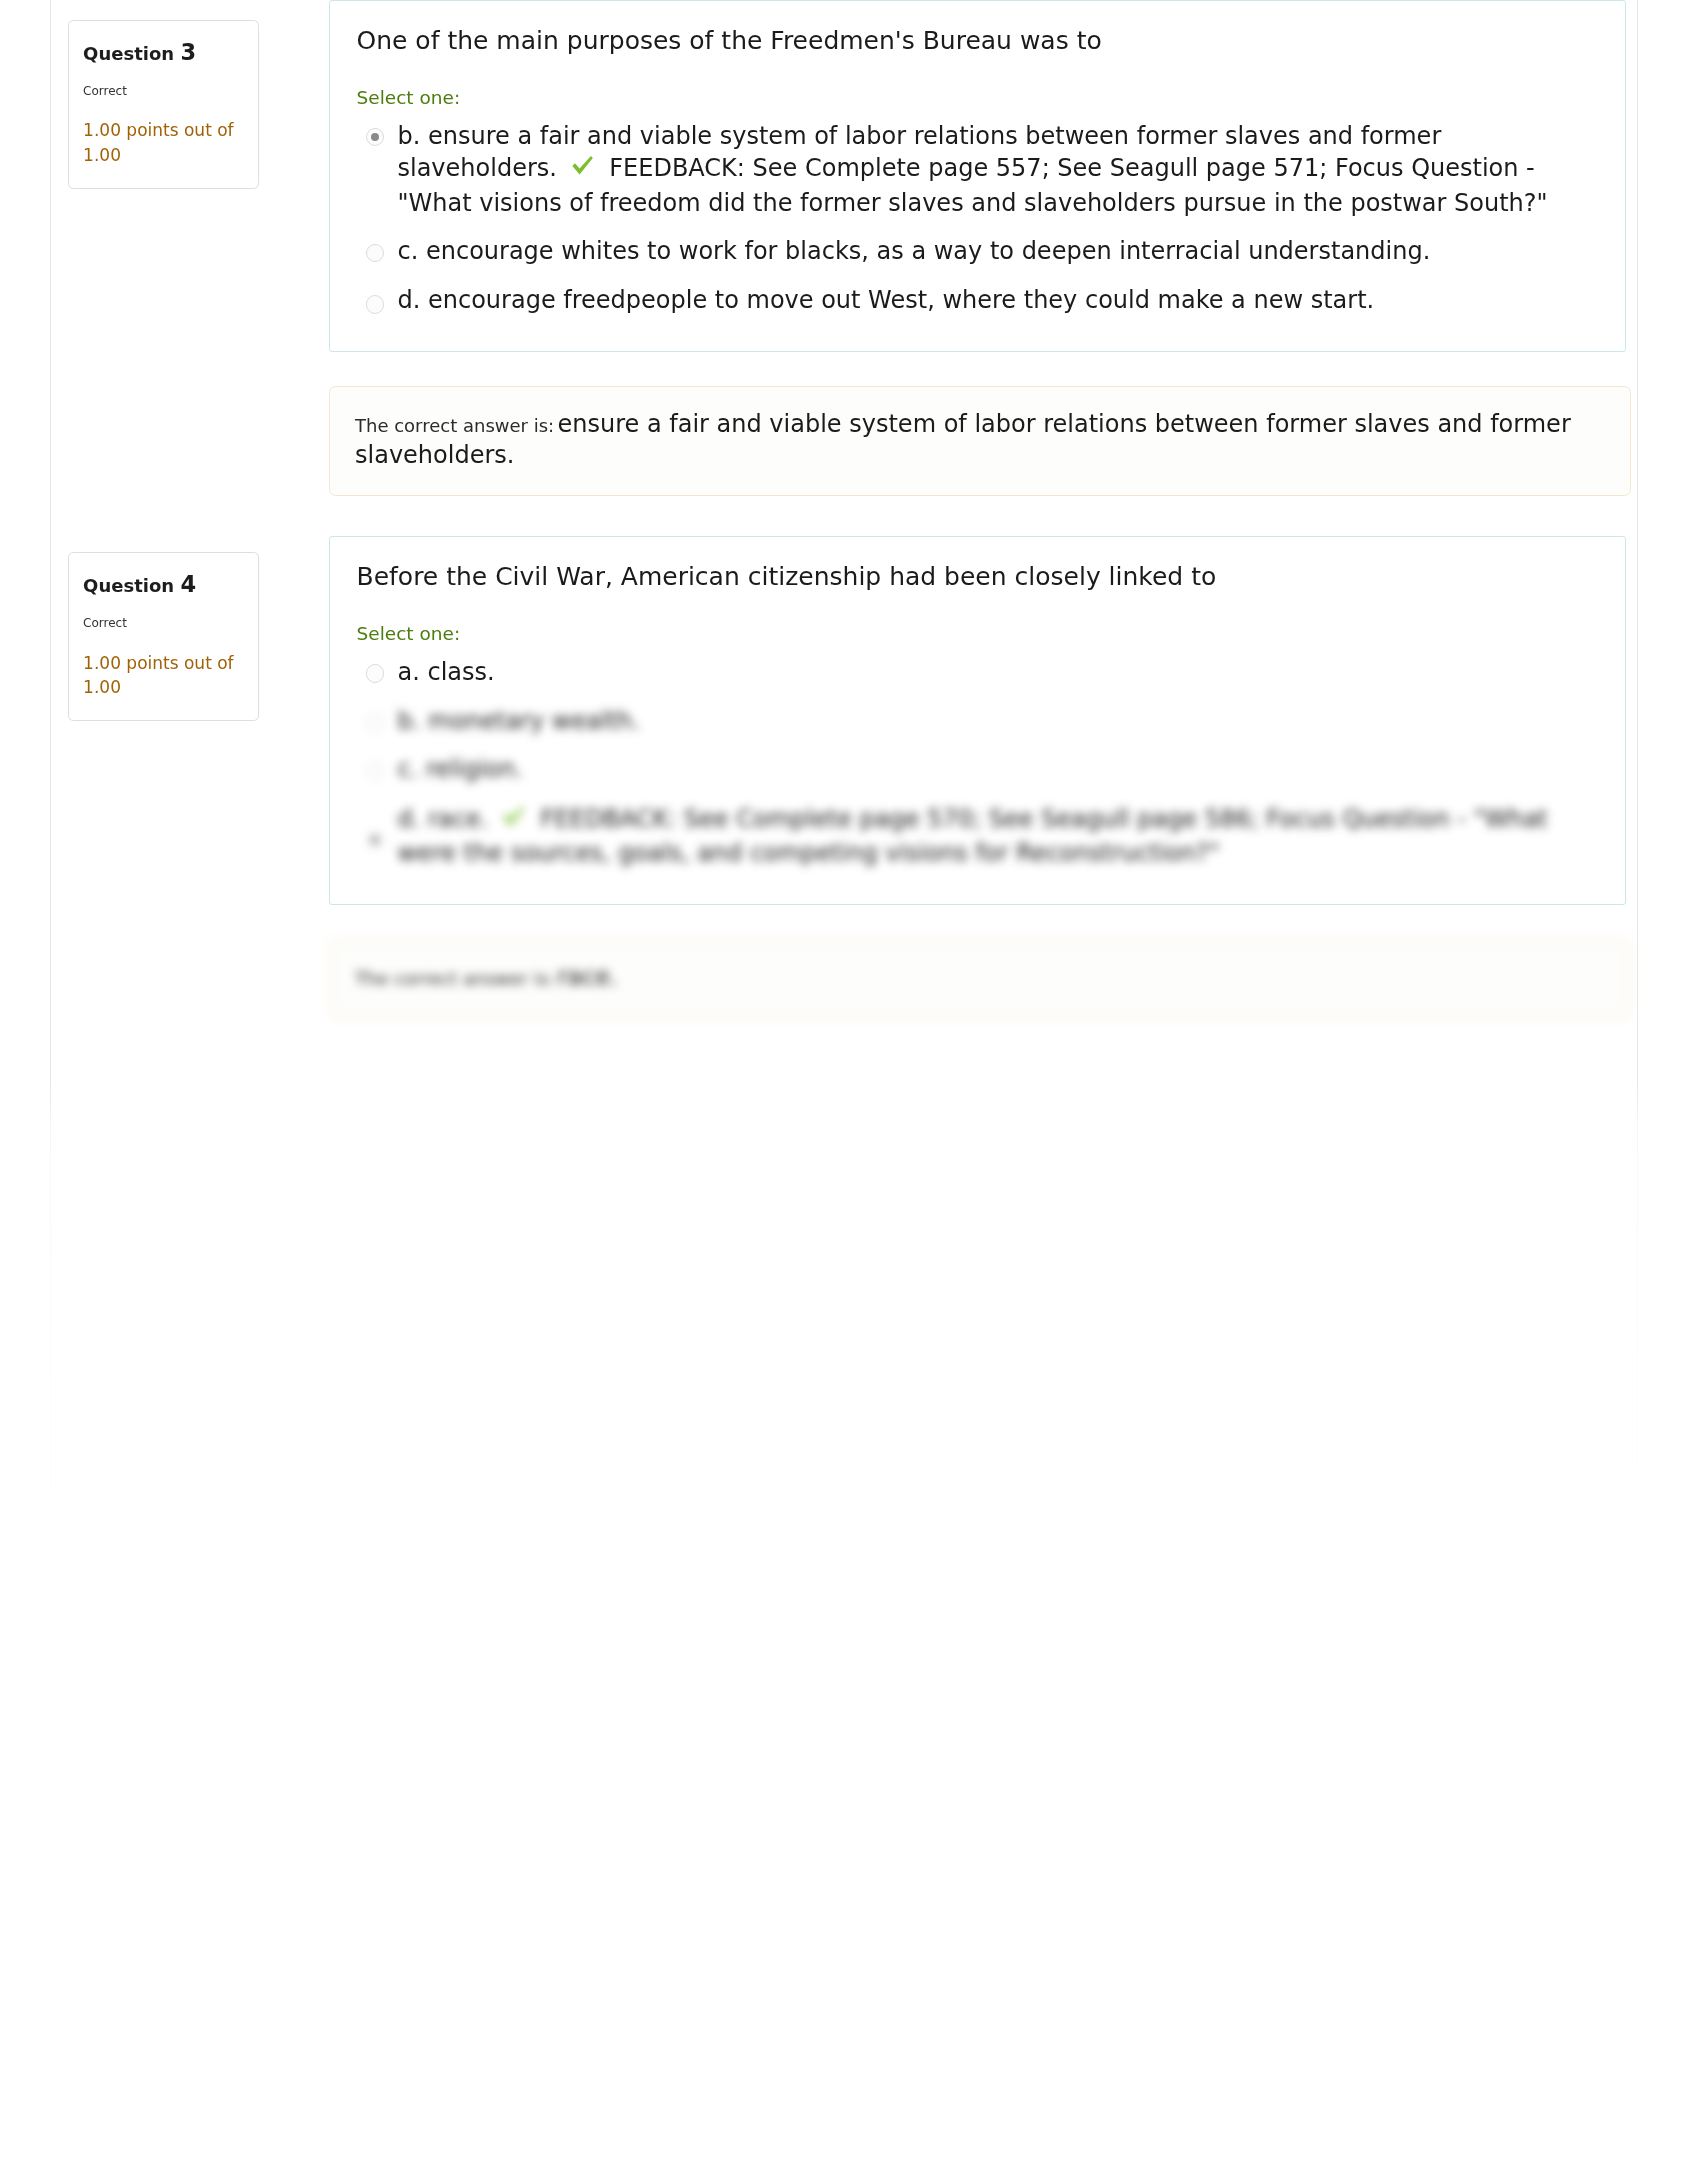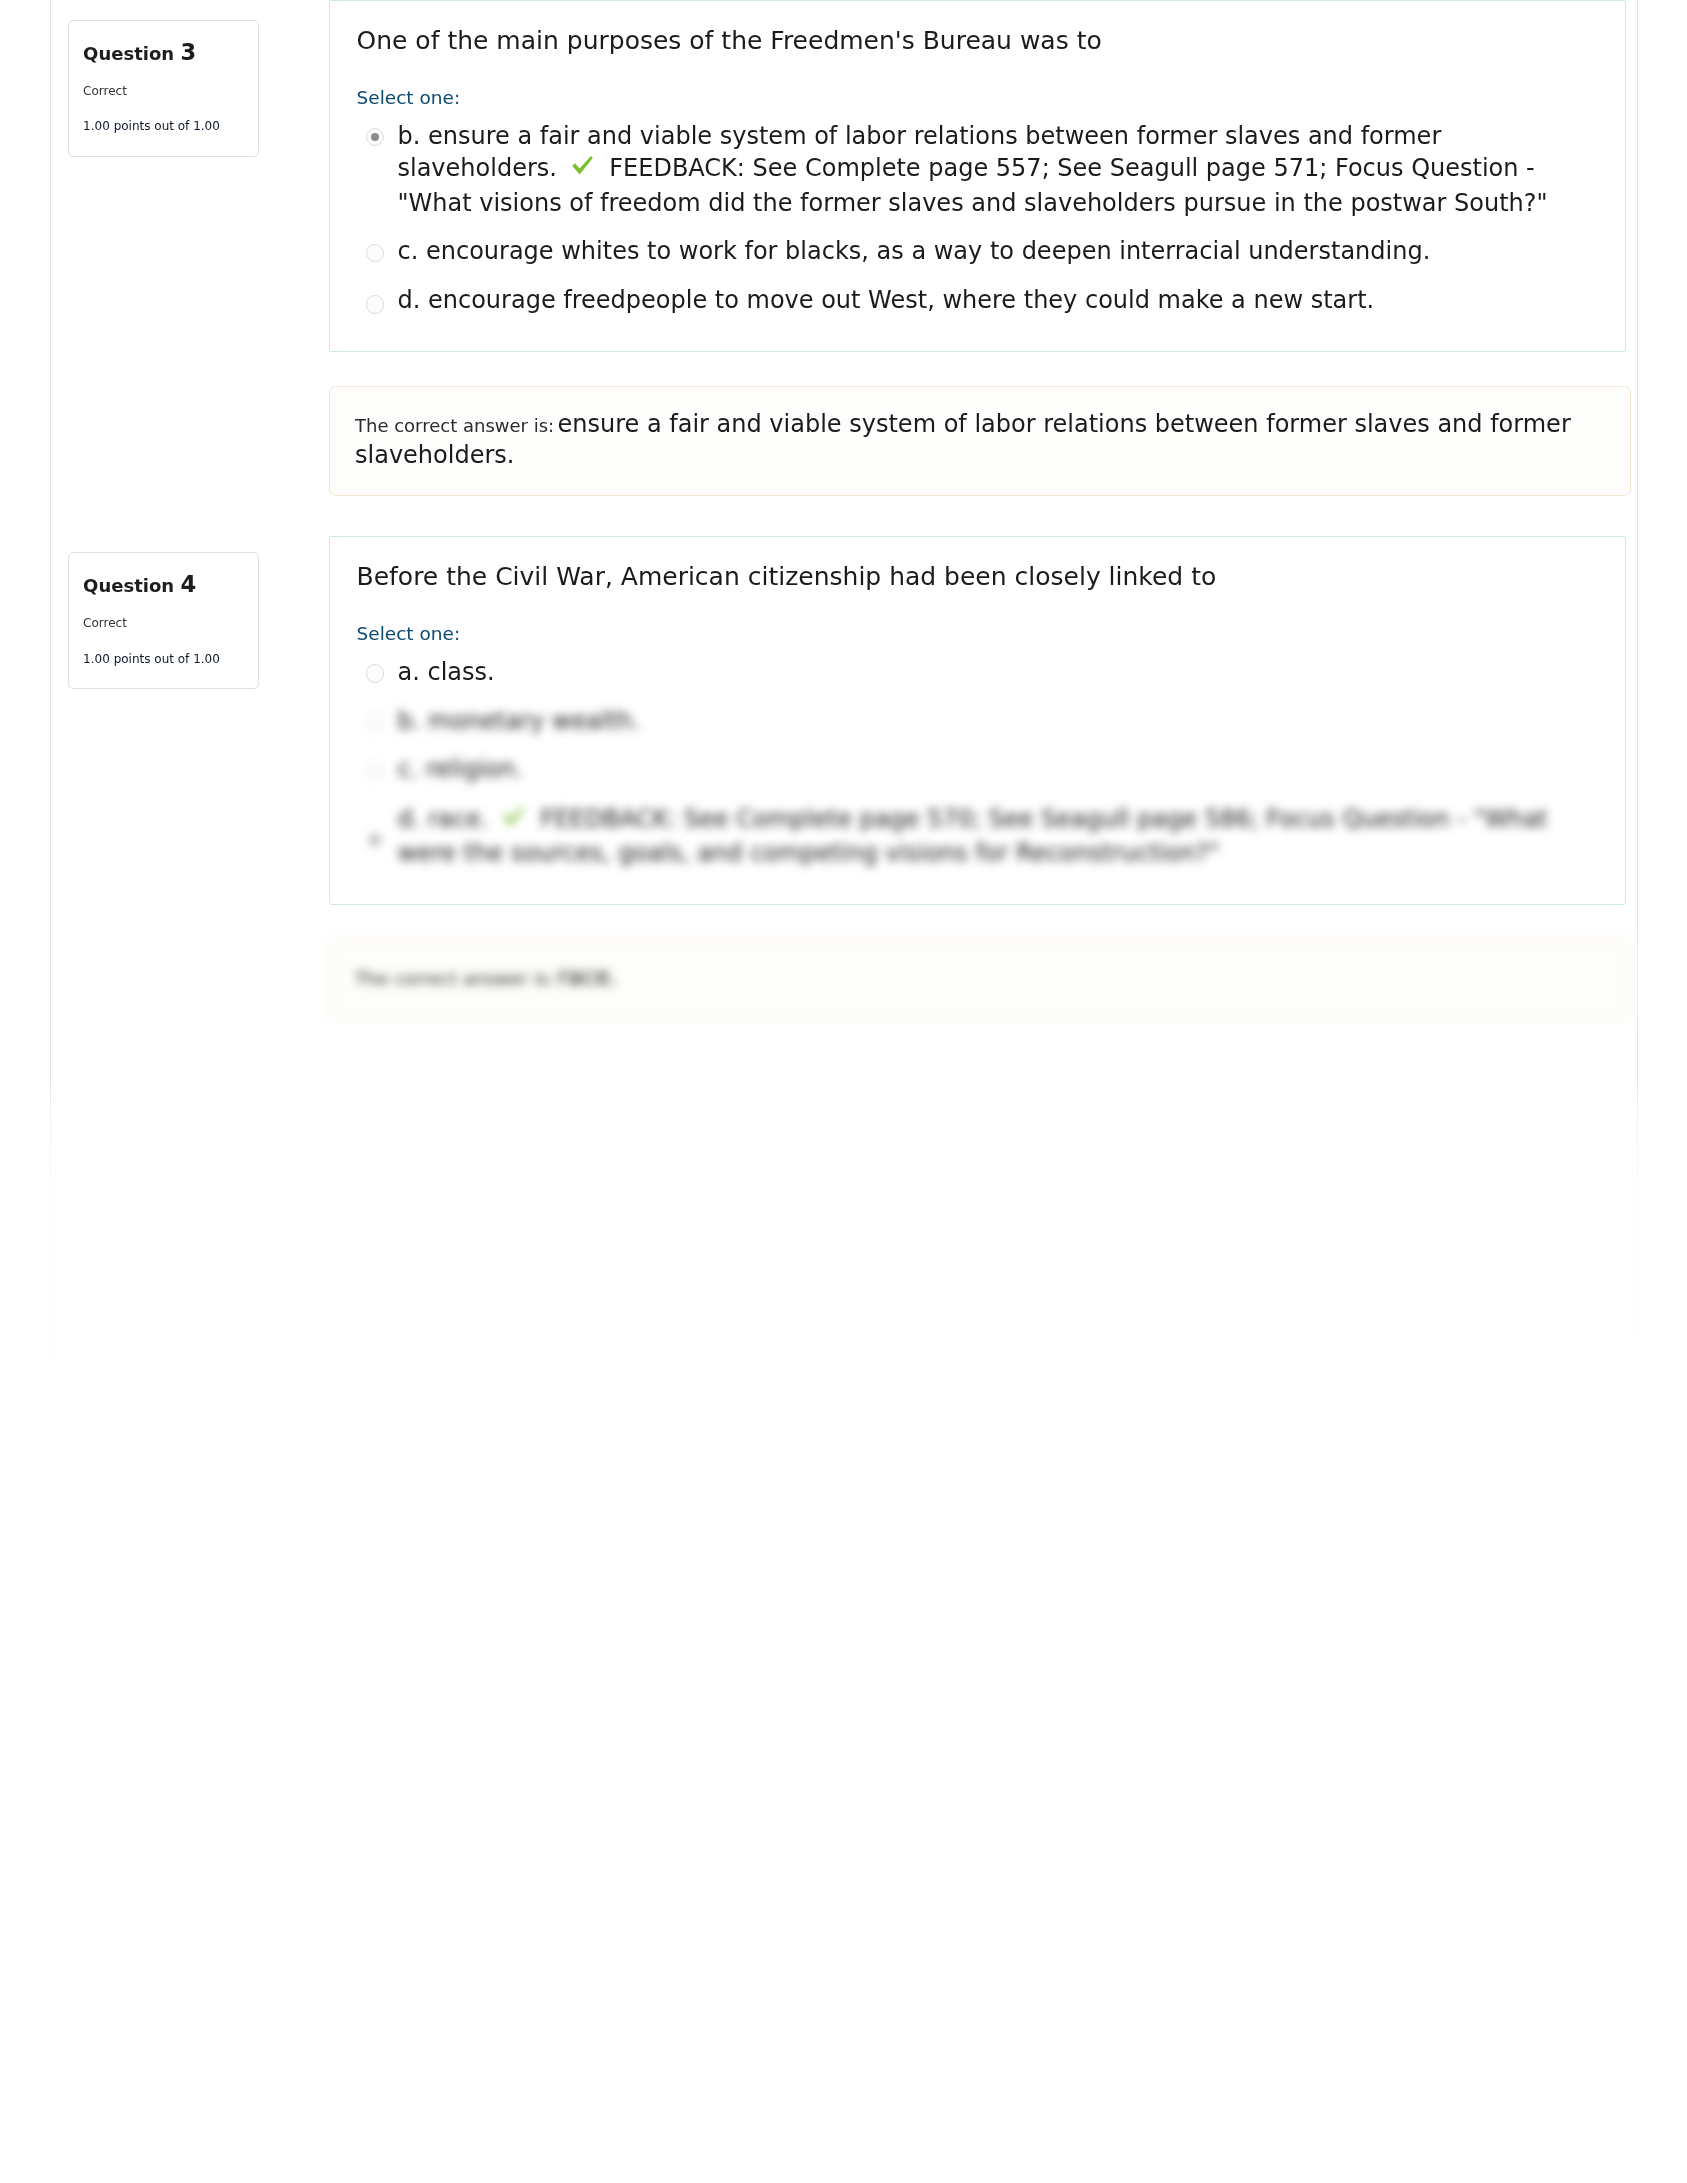--- a/index.html
+++ b/index.html
@@ -64,22 +64,22 @@
     font-size: 22.5px;
     font-weight: bold;
   }
   .qinfo-state {
     font-size: 12px;
     color: #333333;
     margin: 0 0 20px 0;
     line-height: 1.2;
   }
   .qinfo-grade {
-    font-size: 12px;
-    color: #0f172a;
+    font-size: 17px;
+    color: #a16207;
     line-height: 1.45;
     margin: 0;
   }
 
   .qcontent {
     position: relative;
     margin-left: 278px;
     margin-right: 13.2px;
     border: 1.3px solid #c9e8ea;
     border-radius: 3px;
@@ -91,21 +91,21 @@
   .qtext {
     font-size: 25px;
     line-height: 1.3;
     color: #1b1b1b;
     margin: 0 0 29px 0;
     font-weight: normal;
   }
 
   .select-one {
     font-size: 18.5px;
-    color: #0c4a6e;
+    color: #4d7c0f;
     margin: 0 0 13.2px 0;
   }
 
   .answers {
     margin: 0;
     padding: 0;
     list-style: none;
   }
   .answer-row {
     display: flex;

